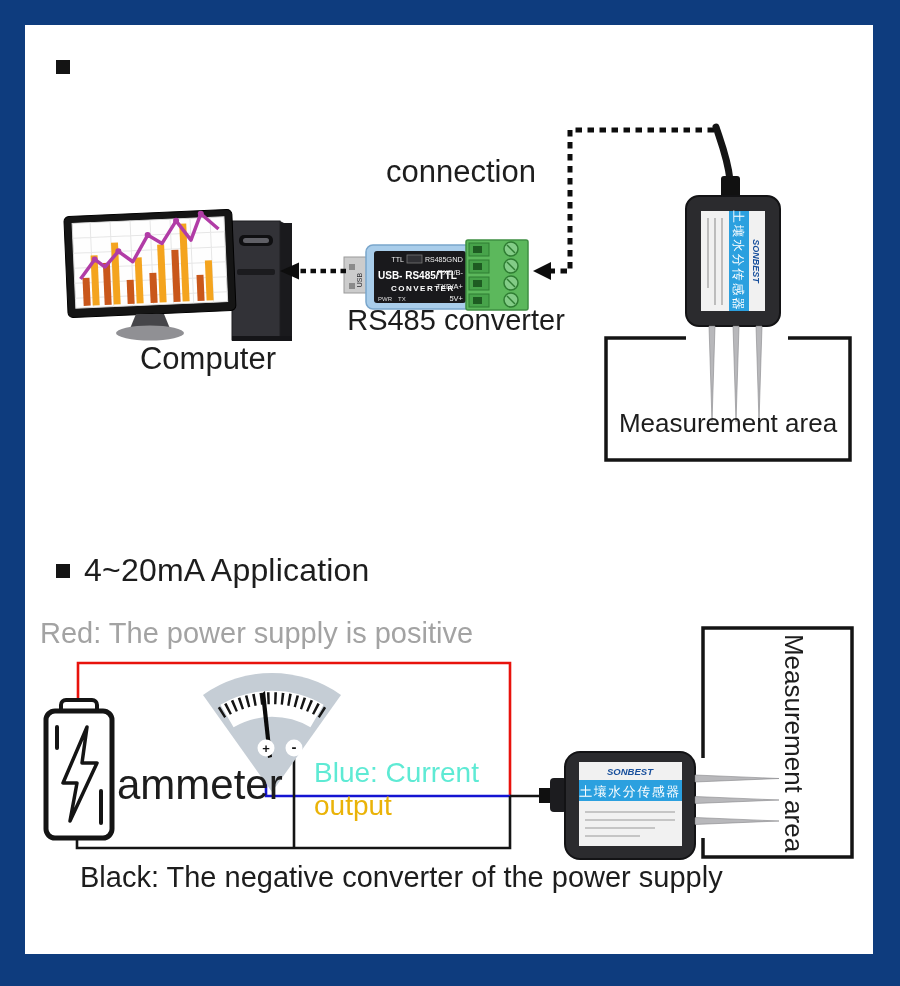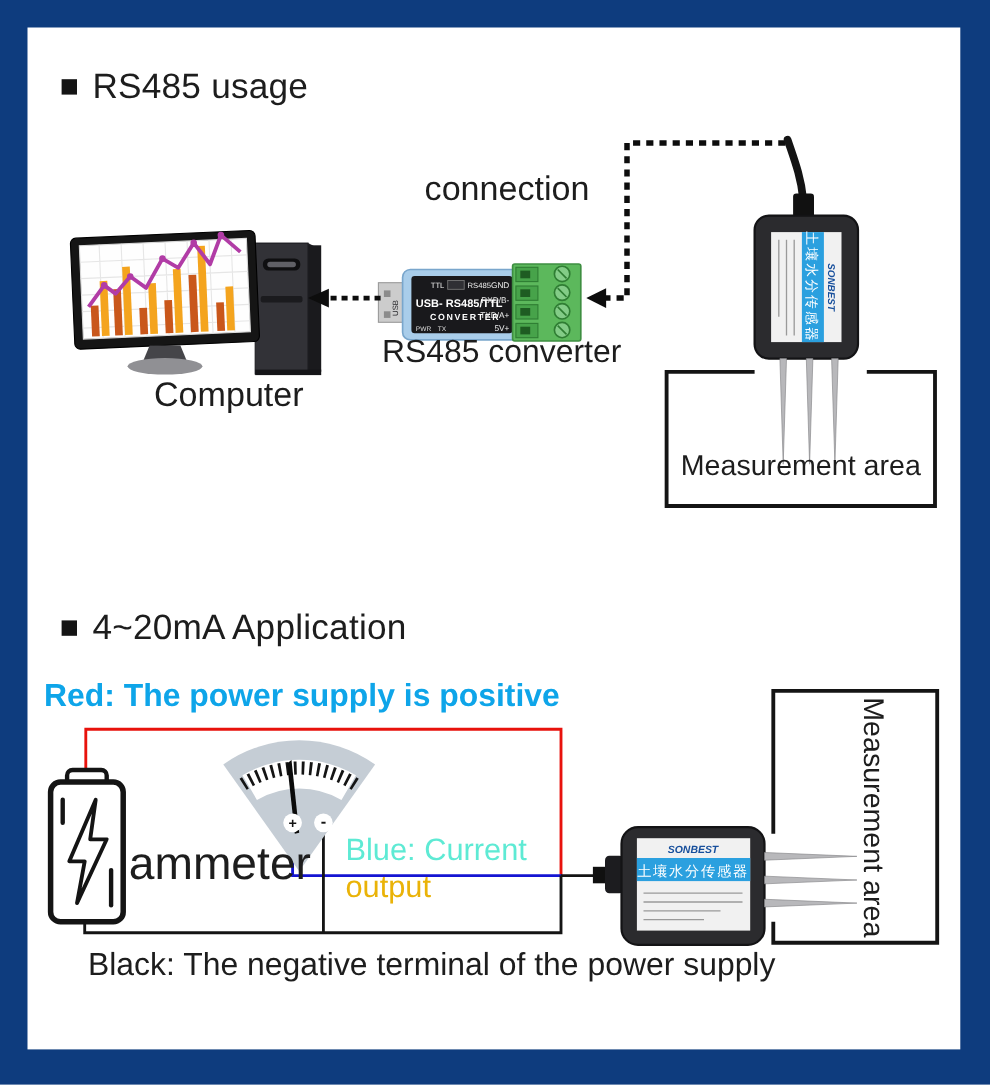--- a/index.html
+++ b/index.html
@@ -13,21 +13,21 @@
   .abs{position:absolute;}
   svg.layer{position:absolute;left:0;top:0;}
   .sec-title{display:flex;align-items:center;gap:14px;font-size:32px;color:#1d1d1d;letter-spacing:.2px;}
   .bullet{width:14px;height:14px;background:#141414;flex:0 0 auto;}
   .txt{color:#1d1d1d;}
   .center{text-align:center;}
   .lbl-connection{left:386px;top:154px;font-size:31px;}
   .lbl-computer{left:118px;top:341px;width:180px;font-size:31px;}
   .lbl-converter{left:324px;top:304px;width:264px;font-size:29px;}
   .lbl-meas1{left:608px;top:408px;width:240px;font-size:26px;}
-  .lbl-red{left:40px;top:617px;font-size:29px;color:#0ea5e9;font-weight:bold;}
+  .lbl-red{left:40px;top:617px;font-size:29px;color:#a3a3a3;}
   .lbl-ammeter{left:117px;top:761px;font-size:42px;}
   .lbl-blue1{left:314px;top:757px;font-size:28px;color:#5eead4;}
   .lbl-blue2{left:314px;top:790px;font-size:28px;color:#eab308;}
   .lbl-black{left:80px;top:861px;font-size:29px;}
   .lbl-meas2{left:812px;top:629px;width:228px;height:36px;line-height:36px;font-size:26px;
              transform:rotate(90deg);transform-origin:0 0;}
 </style>
 </head>
 <body>
 
@@ -196,21 +196,20 @@
     <g fill="#b8b8bb" stroke="#86868a" stroke-width="0.6">
       <polygon points="709,326 715,326 712,422"></polygon>
       <polygon points="733,326 739,326 736,422"></polygon>
       <polygon points="756,326 762,326 759,422"></polygon>
     </g>
   </g>
 </svg>
 
 <div class="abs sec-title" style="left:56px;top:60px;">
   <span class="bullet"></span>
-  <span>RS485 usage</span>
 </div>
 
 <div class="abs txt lbl-connection">connection</div>
 
 <div class="abs txt center lbl-computer">Computer</div>
 
 <div class="abs txt center lbl-converter">RS485 converter</div>
 
 <div class="abs txt center lbl-meas1">Measurement area</div>
 
@@ -220,15 +219,15 @@
 </div>
 
 <div class="abs lbl-red">Red: The power supply is positive</div>
 
 <div class="abs txt lbl-ammeter">ammeter</div>
 
 <div class="abs lbl-blue1">Blue: Current</div>
 
 <div class="abs lbl-blue2">output</div>
 
-<div class="abs txt lbl-black">Black: The negative terminal of the power supply</div>
+<div class="abs txt lbl-black">Black: The negative converter of the power supply</div>
 
 <div class="abs txt center lbl-meas2">Measurement area</div>
 
 </body></html>

